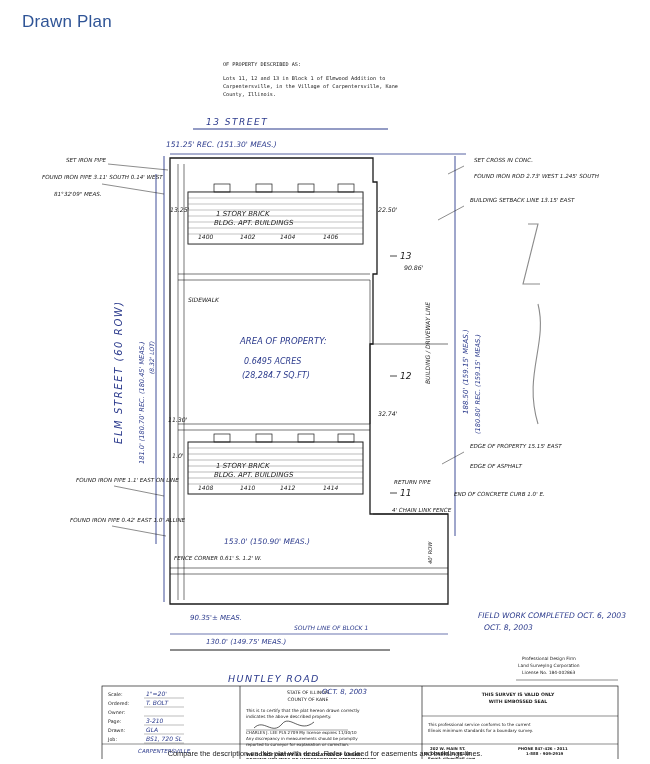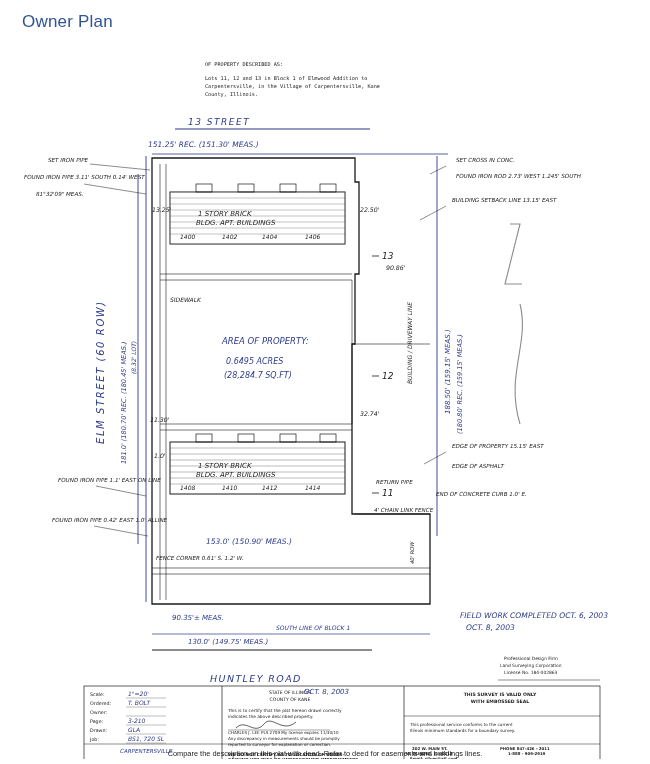--- a/index.html
+++ b/index.html
@@ -16,40 +16,40 @@
   }
   .page-title {
     font-size: 17px;
     color: #2f5496;
     font-weight: normal;
     margin: 12px 0 0 22px;
     letter-spacing: 0.2px;
   }
   .plan-wrap {
     position: absolute;
-    left: 0;
+    left: 18px;
     top: 44px;
     width: 596px;
     height: 715px;
   }
   .plan-svg {
     display: block;
   }
   
   .hand {
     font-family: "DejaVu Sans", sans-serif;
     font-style: italic;
   }
   .blue { fill: #2b3a8c; }
   .dk { fill: #1b1b1b; }
 </style>
 </head>
 <body>
 
-<h1 class="page-title">Owner Plan</h1>
+<h1 class="page-title">Drawn Plan</h1>
 
 <div class="plan-wrap">
 <svg class="plan-svg" width="650" height="715" viewBox="0 0 650 715" xmlns="http://www.w3.org/2000/svg">
 
   <rect x="0" y="0" width="650" height="715" fill="#ffffff"></rect>
 
   <g font-family="DejaVu Sans Mono, monospace" font-size="5.2" fill="#1b1b1b">
     <text x="205" y="22">OF PROPERTY DESCRIBED AS:</text>
     <text x="205" y="36">Lots 11, 12 and 13 in Block 1 of Elmwood Addition to</text>
     <text x="205" y="44">Carpentersville, in the Village of Carpentersville, Kane</text>

